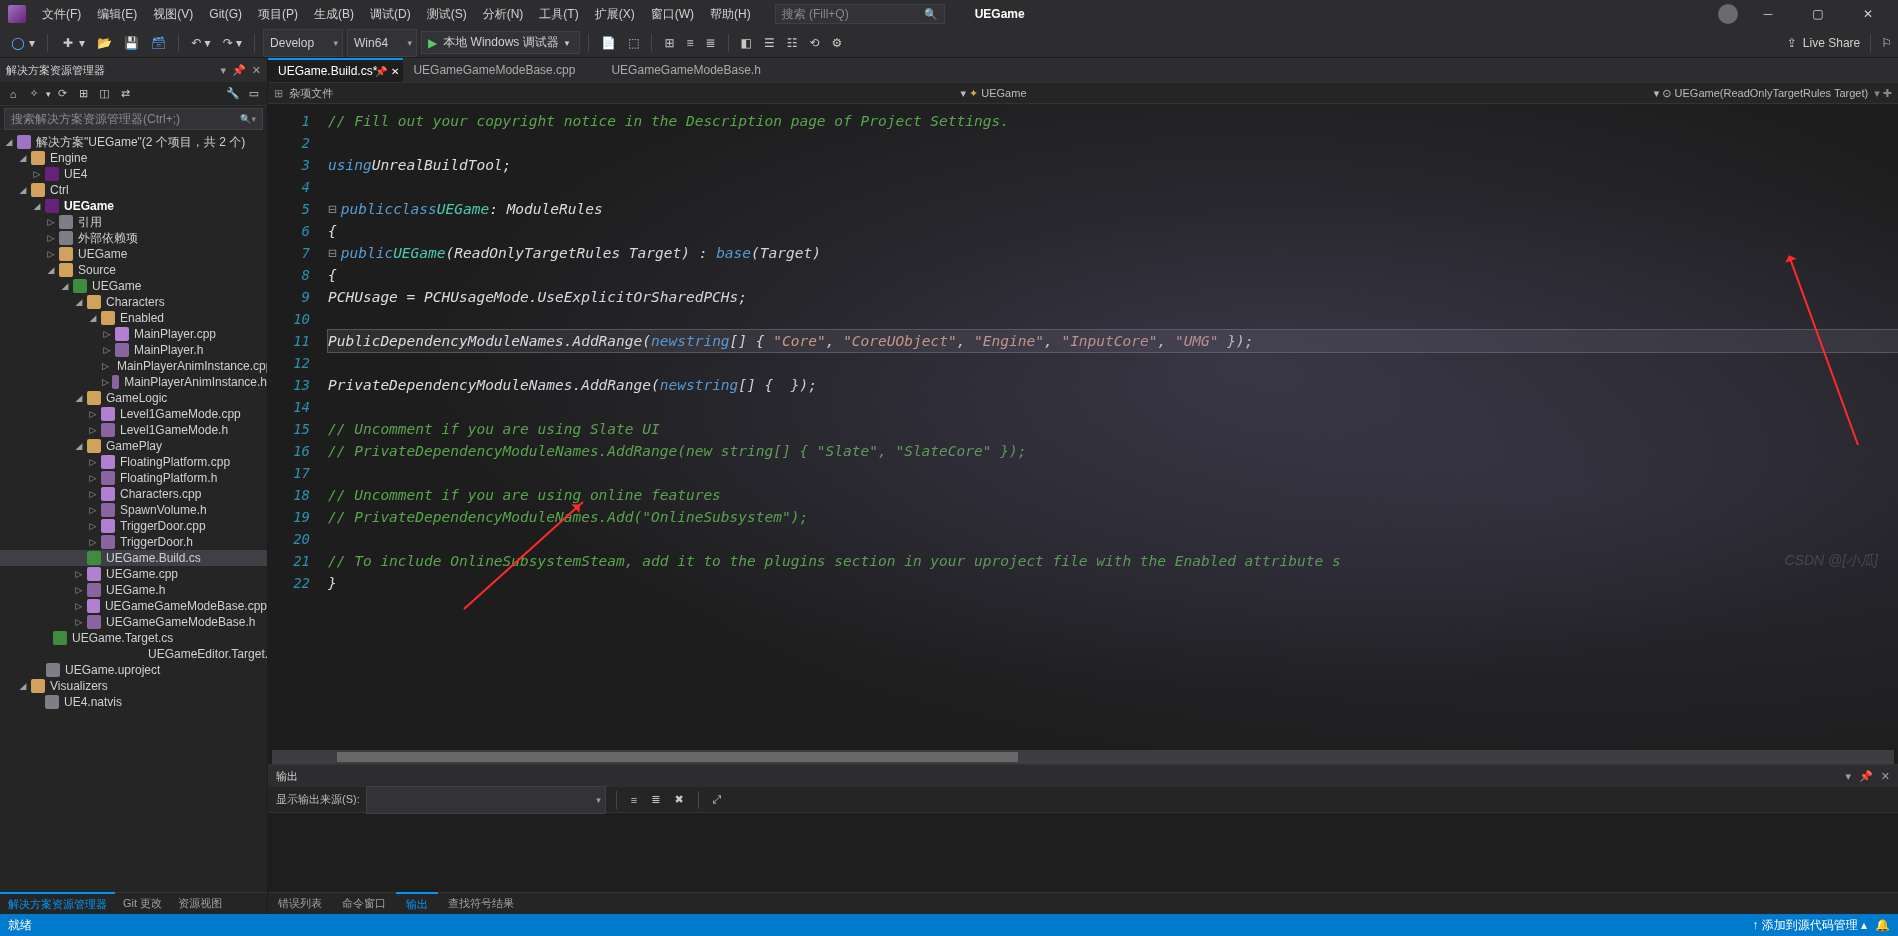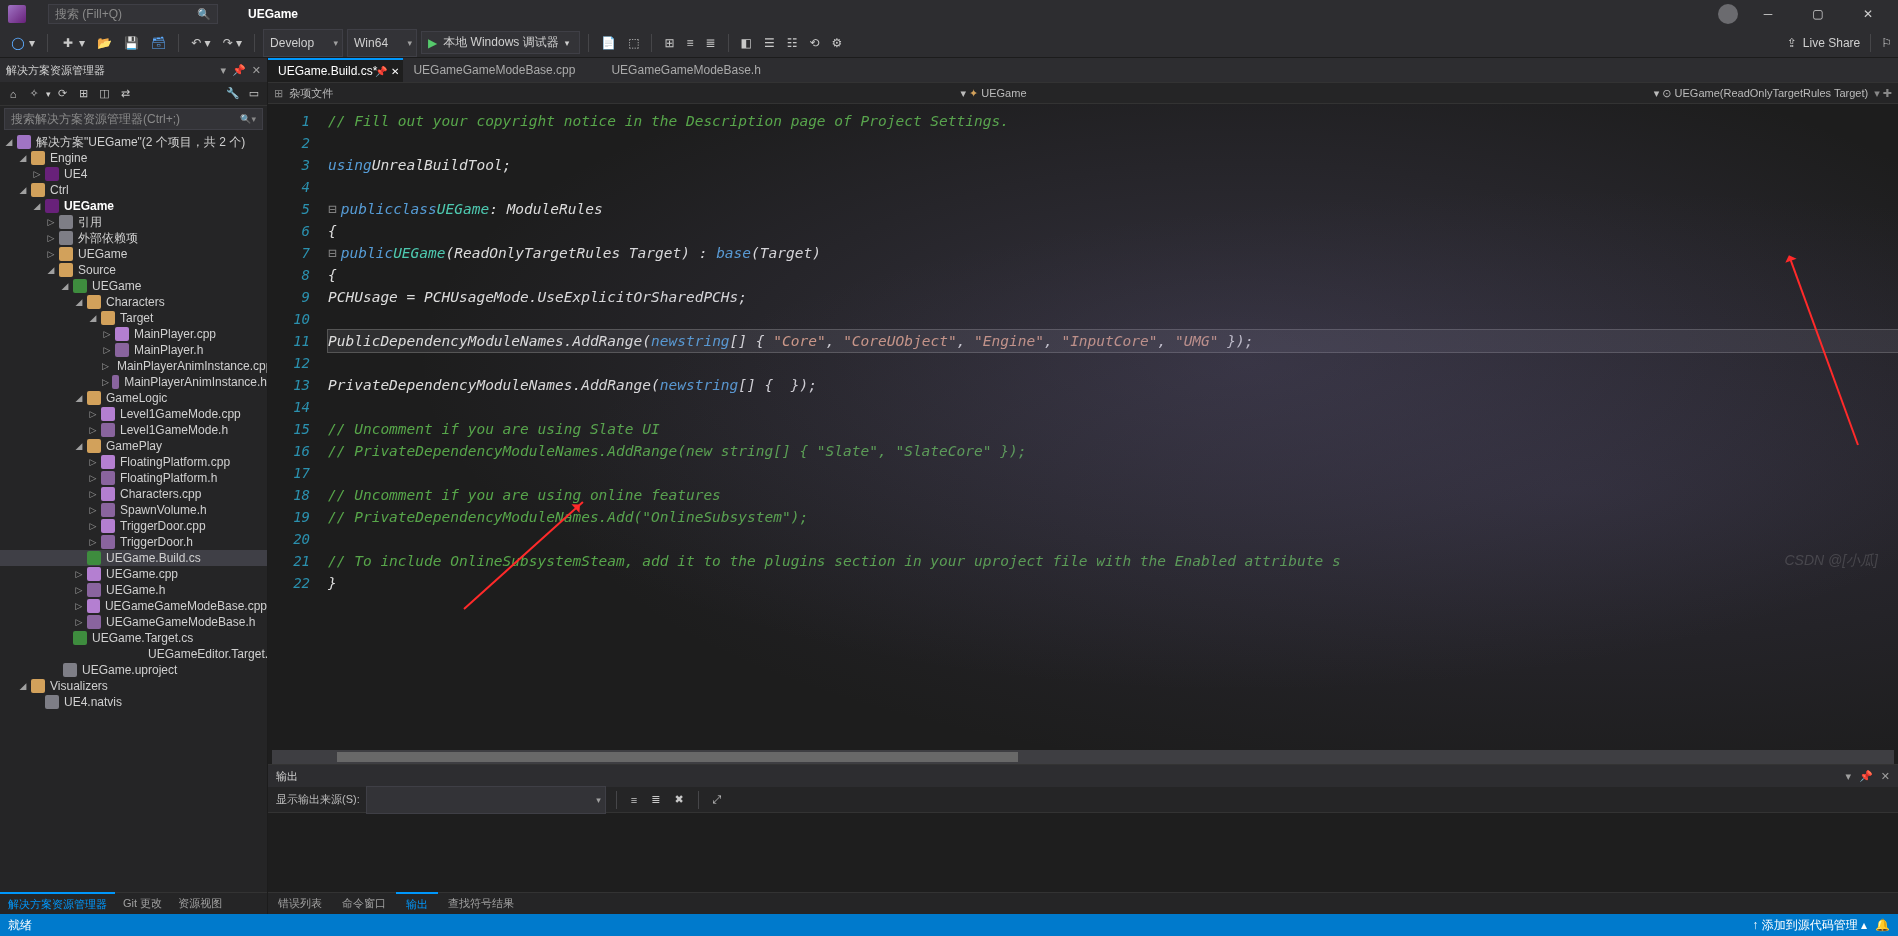--- a/index.html
+++ b/index.html
@@ -97,20 +97,35 @@
   .watermark { position:absolute; right:20px; bottom:180px; color:rgba(200,200,200,.2); font-size:14px; z-index:5;}
   .hscroll { height:14px; background:#3e3e42; margin:0 4px; position:relative;}
   .hscroll .thumb { position:absolute; left:4%; width:42%; top:2px; bottom:2px; background:#686868;}
   .bg-anime { position:absolute; inset:0; background:radial-gradient(ellipse at 60% 40%, rgba(120,110,160,.25), rgba(30,30,30,0) 60%), radial-gradient(ellipse at 80% 60%, rgba(100,90,140,.2), rgba(30,30,30,0) 55%); pointer-events:none;}
 </style>
 </head>
 <body>
 
 <div class="menubar row">
   <div class="vs-logo"></div>
+  <div id="menu-items" class="row">
+      <div class="menu-item">文件(F)</div>
+      <div class="menu-item">编辑(E)</div>
+      <div class="menu-item">视图(V)</div>
+      <div class="menu-item">Git(G)</div>
+      <div class="menu-item">项目(P)</div>
+      <div class="menu-item">生成(B)</div>
+      <div class="menu-item">调试(D)</div>
+      <div class="menu-item">测试(S)</div>
+      <div class="menu-item">分析(N)</div>
+      <div class="menu-item">工具(T)</div>
+      <div class="menu-item">扩展(X)</div>
+      <div class="menu-item">窗口(W)</div>
+      <div class="menu-item">帮助(H)</div>
+    </div>
   <div class="search-box">
     <span>搜索 (Fill+Q)</span>
     <span class="mag">🔍</span>
   </div>
   <div class="app-name">UEGame</div>
   <div class="titlebar-right">
     <div class="avatar"></div>
     <div class="win-btn">─</div>
     <div class="win-btn">▢</div>
     <div class="win-btn">✕</div>
@@ -238,21 +253,21 @@
           <span class="lbl">UEGame</span>
         </div>
         <div class="tree-node" style="padding-left: 74px;">
           <span class="tw">◢</span>
           <span class="ficon fi-fold"></span>
           <span class="lbl">Characters</span>
         </div>
         <div class="tree-node" style="padding-left: 88px;">
           <span class="tw">◢</span>
           <span class="ficon fi-fold"></span>
-          <span class="lbl">Target</span>
+          <span class="lbl">Enabled</span>
         </div>
         <div class="tree-node" style="padding-left: 102px;">
           <span class="tw">▷</span>
           <span class="ficon fi-cpp"></span>
           <span class="lbl">MainPlayer.cpp</span>
         </div>
         <div class="tree-node" style="padding-left: 102px;">
           <span class="tw">▷</span>
           <span class="ficon fi-h"></span>
           <span class="lbl">MainPlayer.h</span>
@@ -335,31 +350,31 @@
         <div class="tree-node" style="padding-left: 74px;">
           <span class="tw">▷</span>
           <span class="ficon fi-cpp"></span>
           <span class="lbl">UEGameGameModeBase.cpp</span>
         </div>
         <div class="tree-node" style="padding-left: 74px;">
           <span class="tw">▷</span>
           <span class="ficon fi-h"></span>
           <span class="lbl">UEGameGameModeBase.h</span>
         </div>
-        <div class="tree-node" style="padding-left: 60px;">
+        <div class="tree-node" style="padding-left: 40px;">
           <span class="tw"></span>
           <span class="ficon fi-cs"></span>
           <span class="lbl">UEGame.Target.cs</span>
         </div>
         <div class="tree-node" style="padding-left: 60px; gap: 43px;">
           <span class="tw"></span>
           <span class="ficon fi-cs"></span>
           <span class="lbl">UEGameEditor.Target.cs</span>
         </div>
-        <div class="tree-node" style="padding-left: 50px;">
+        <div class="tree-node" style="padding-left: 33px;">
           <span class="tw"></span>
           <span class="ficon fi-ref"></span>
           <span class="lbl">UEGame.uproject</span>
         </div>
         <div class="tree-node" style="padding-left: 18px;">
           <span class="tw">◢</span>
           <span class="ficon fi-fold"></span>
           <span class="lbl">Visualizers</span>
         </div>
         <div class="tree-node" style="padding-left: 32px;">

